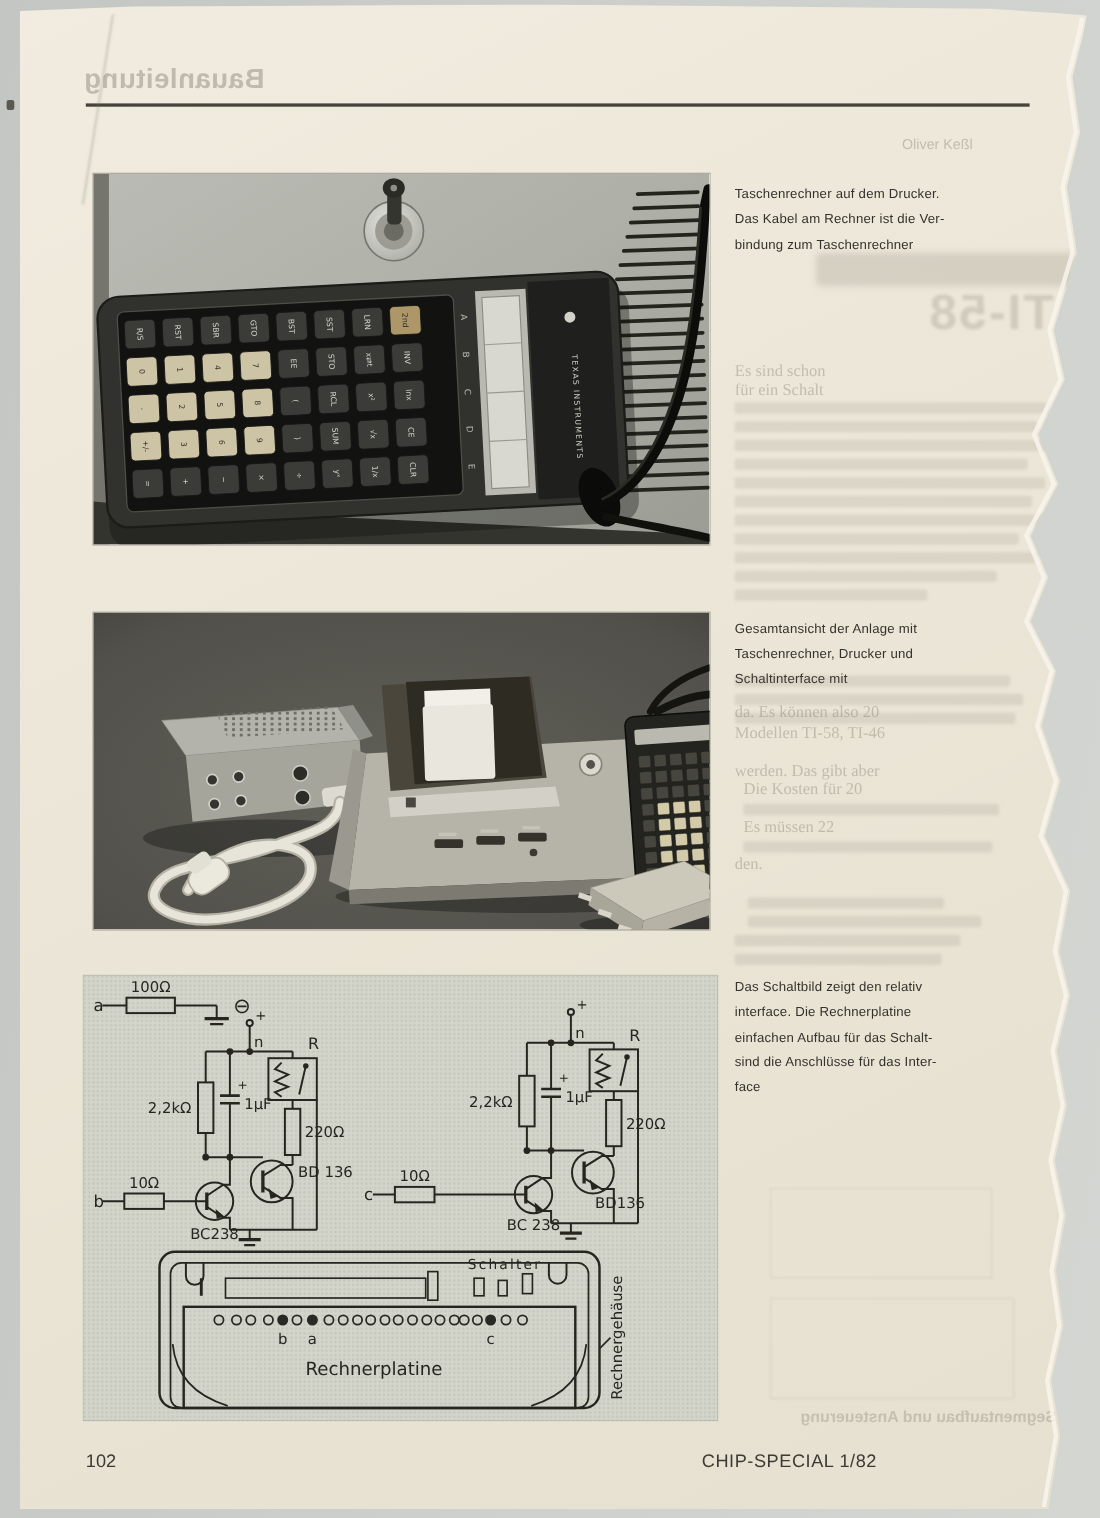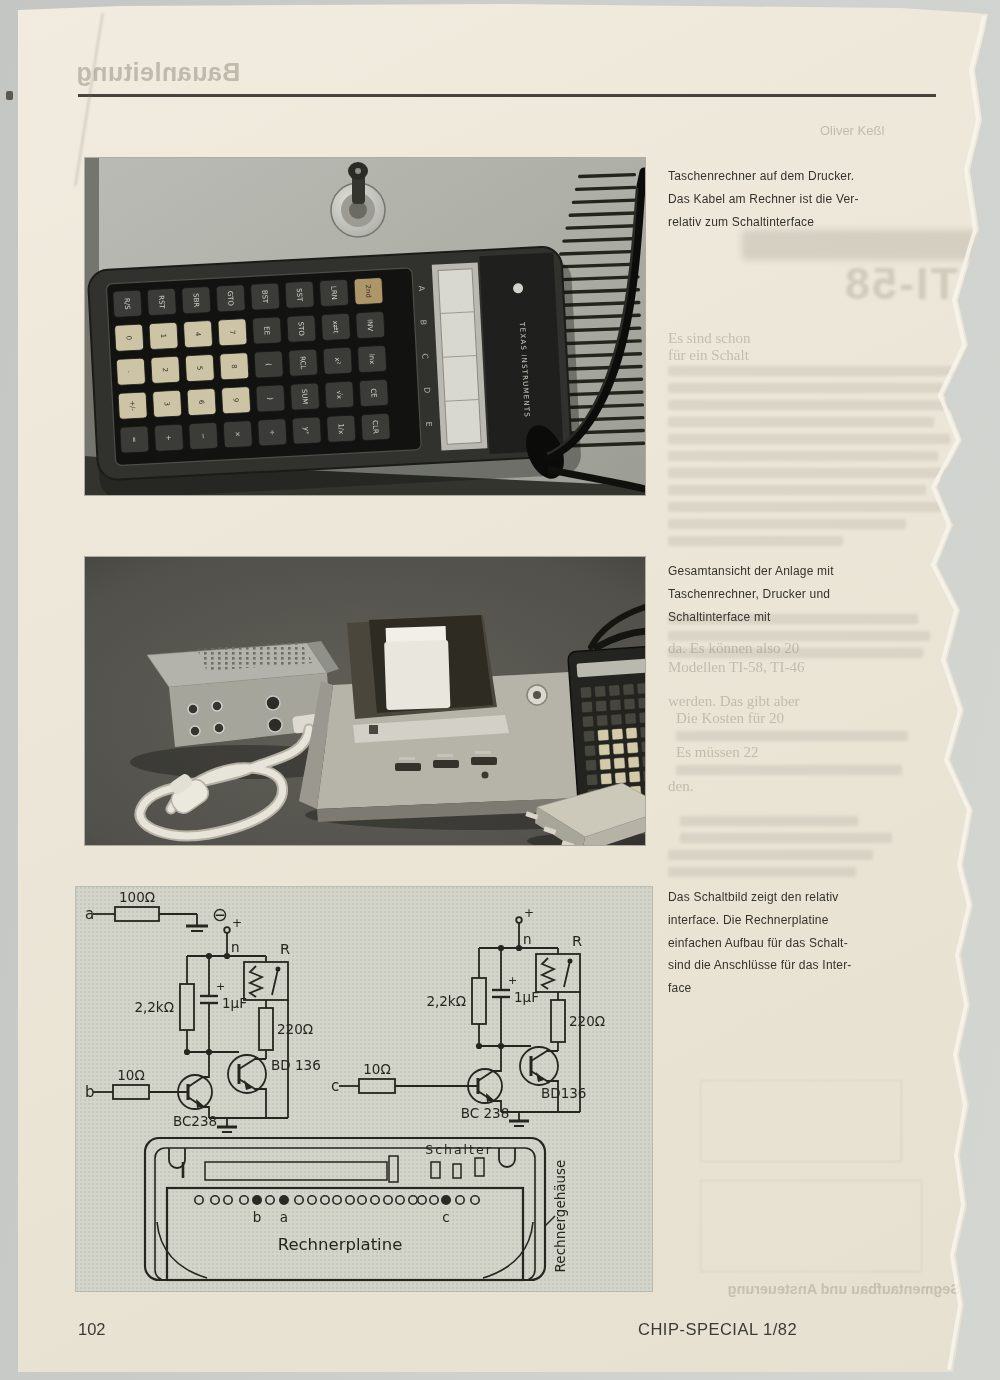--- a/index.html
+++ b/index.html
@@ -216,21 +216,21 @@
 
       <ellipse cx="460" cy="294" rx="17" ry="28" transform="rotate(-22 460 294)" fill="#0b0b09"></ellipse>
       <path d="M462,300 C500,285 525,235 538,180 C548,138 552,90 556,28 L559,14" fill="none" stroke="#0c0c0a" stroke-width="9" stroke-linecap="round"></path>
       <path d="M462,296 C498,280 521,232 534,178 C544,136 548,90 552,30" fill="none" stroke="#2a2a24" stroke-width="2.5"></path>
       <path d="M466,312 C505,320 535,325 560,331" fill="none" stroke="#10100d" stroke-width="7" stroke-linecap="round"></path>
     </svg>
 
     <div class="caption" style="left:668px;top:165px">
       <div>Taschenrechner auf dem Drucker.</div>
       <div>Das Kabel am Rechner ist die Ver-</div>
-      <div>relativ zum Schaltinterface</div>
+      <div>bindung zum Taschenrechner</div>
     </div>
 
     <div class="gline" style="left:668px;top:330px">Es sind schon</div>
     <div class="gline" style="left:668px;top:347px">für ein Schalt</div>
     <div class="gbar" style="left:668px;top:366px;width:285px"></div>
     <div class="gbar" style="left:668px;top:383px;width:275px"></div>
     <div class="gbar" style="left:668px;top:400px;width:288px"></div>
     <div class="gbar" style="left:668px;top:417px;width:266px"></div>
     <div class="gbar" style="left:668px;top:434px;width:282px"></div>
     <div class="gbar" style="left:668px;top:451px;width:270px"></div>

